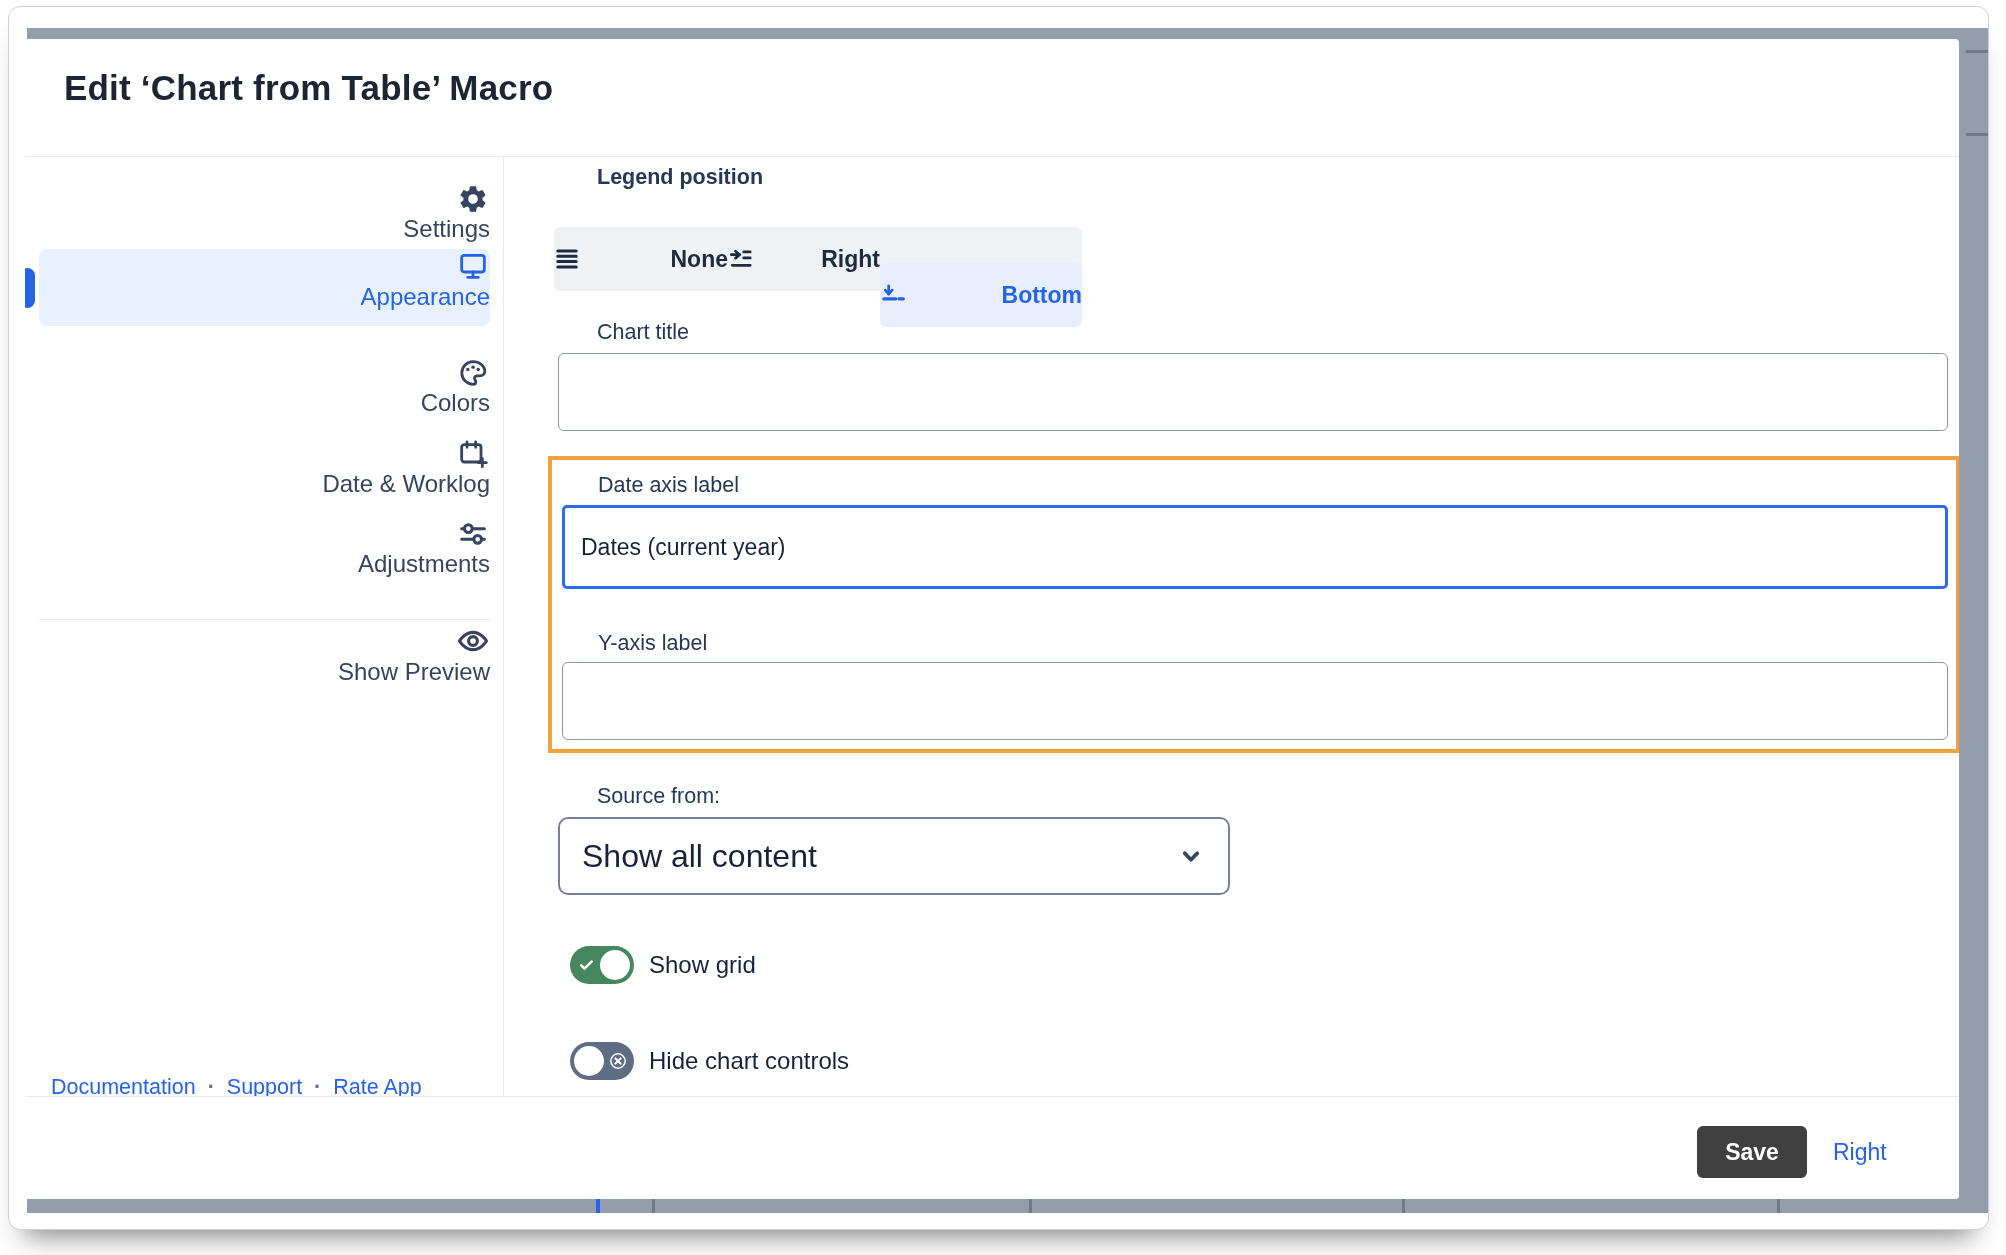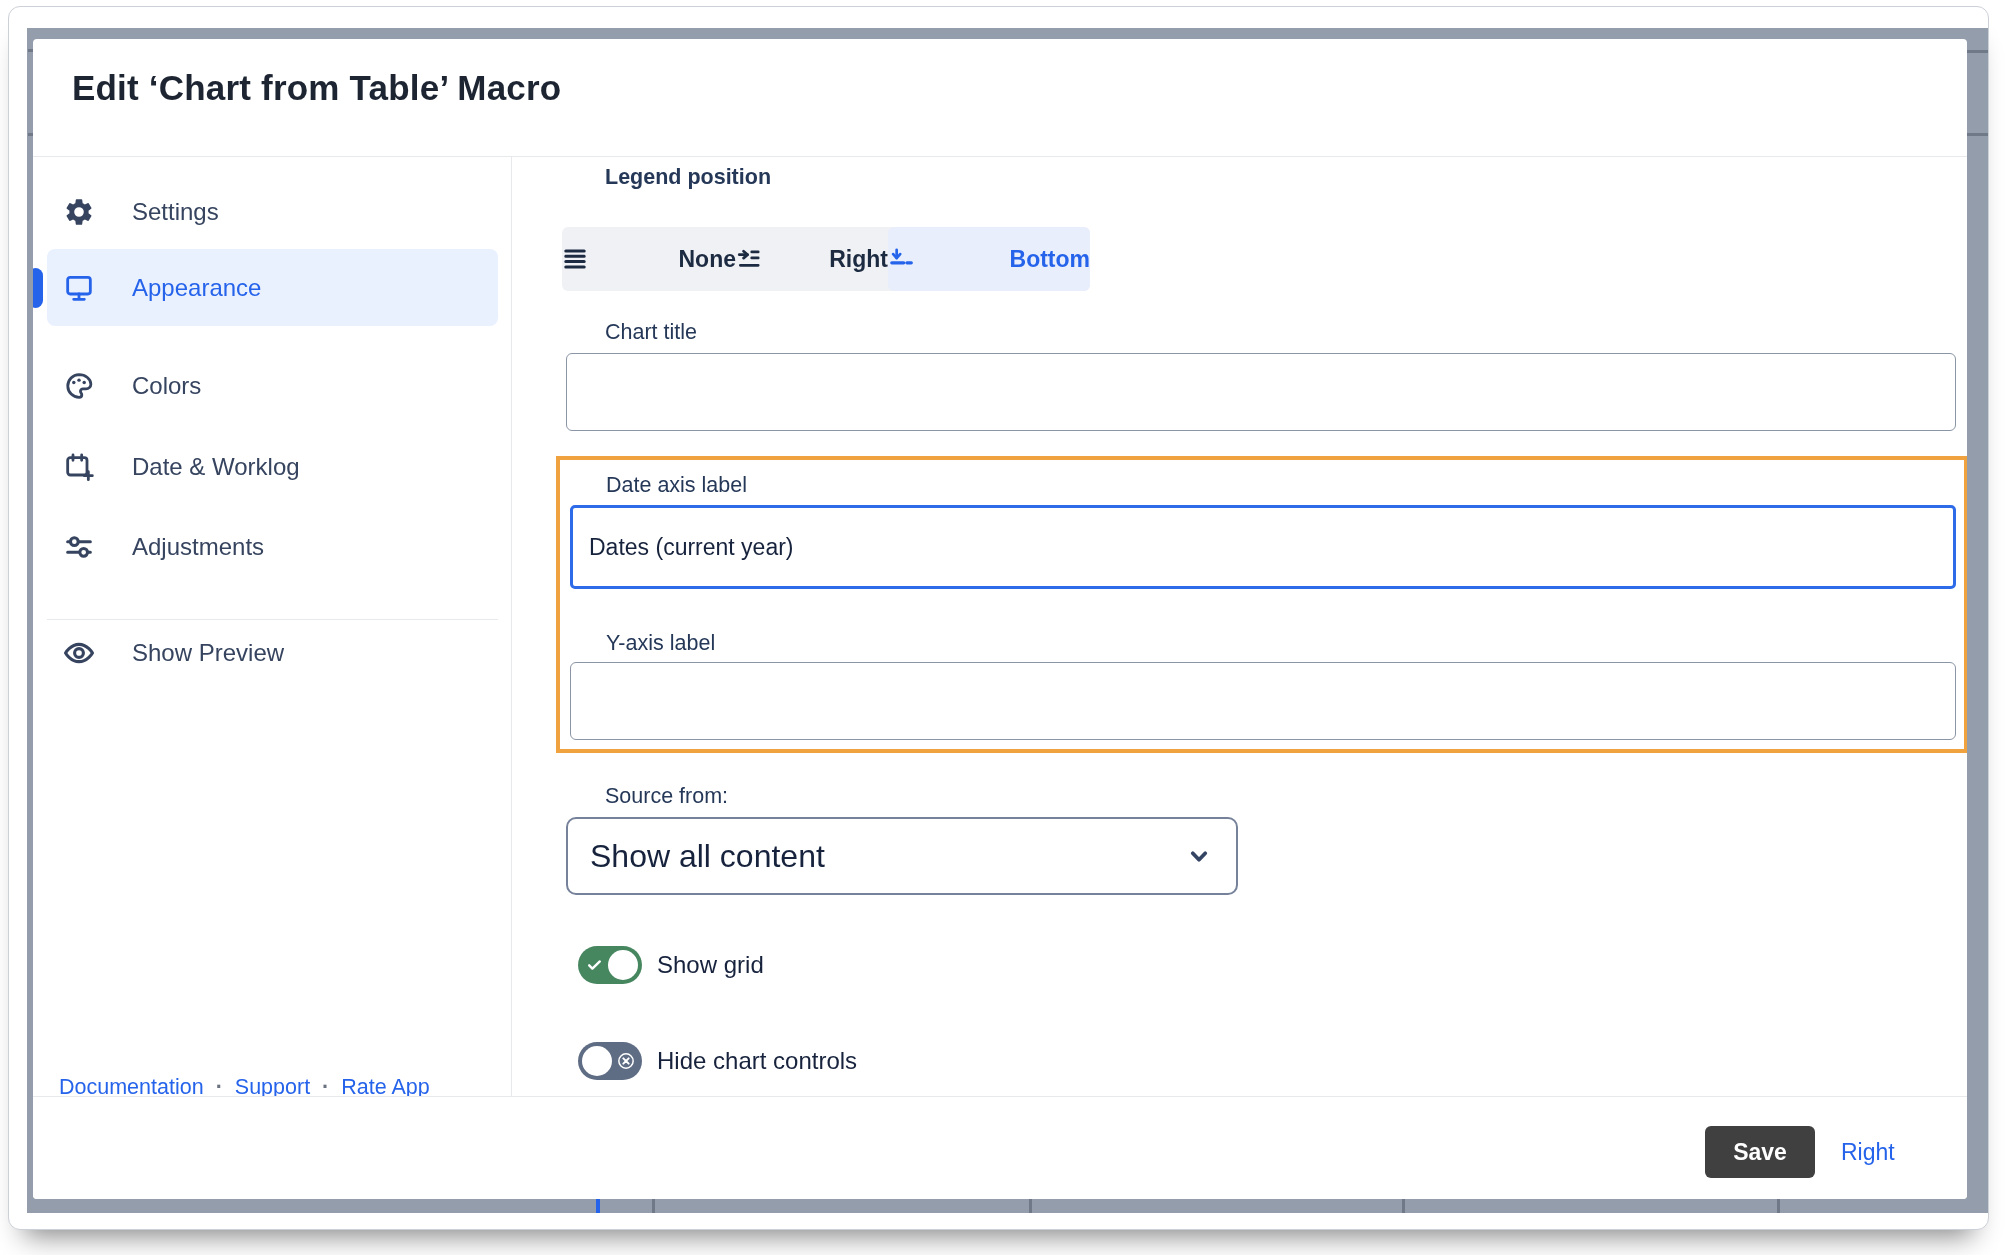--- a/index.html
+++ b/index.html
@@ -11,33 +11,33 @@
   
   .frame { left: 8px; top: 6px; width: 1981px; height: 1224px;
     border: 1px solid #ccd0d7; border-radius: 12px; background: #fff;
     box-shadow: 0 22px 26px -16px rgba(0,0,0,.48); overflow: hidden; }
 
   
   .backdrop { left: 18px; top: 21px; width: 1963px; height: 1185px; background: #949dab; }
   .tick { position: absolute; background: #6f7988; }
 
   
-  .modal { left: 24px; top: 32px; width: 1934px; height: 1160px; background: #ffffff;
+  .modal { left: 16px; top: 32px; width: 1934px; height: 1160px; background: #ffffff;
     border-radius: 4px; overflow: hidden; }
 
   .dialog-title { left: 39px; top: 24px; height: 50px; line-height: 50px;
     font-size: 35px; font-weight: 600; color: #1e2532; letter-spacing: .2px; }
 
   .hdr-divider { left: 0; top: 117px; width: 100%; height: 1px; background: #e7e9ed; }
 
   
   .sidebar { left: 0; top: 118px; width: 479px; height: 939px; border-right: 1px solid #e7e9ed; }
   .side-item { position: absolute; left: 14px; width: 451px; height: 58px;
-    display: flex; align-items: center; padding-left: 15px; cursor: pointer;
-    color: #36445f; font-size: 24px; border-radius: 8px; }
+    display: flex; align-items: flex-end; padding-left: 15px; cursor: pointer;
+    color: #36445f; font-size: 24px; border-radius: 8px; flex-direction: column; }
   .side-item .icn { width: 34px; height: 34px; display: flex; align-items: center; justify-content: center; }
   .side-item .lbl { margin-left: 36px; }
   .side-item.selected { background: #e9f1ff; color: #2563eb; height: 77px; }
   .side-indicator { position: absolute; left: -5px; width: 15px; height: 40px;
     border-radius: 8px; background: #2563eb; top: 111px; }
   .side-divider { position: absolute; left: 14px; top: 462px; width: 451px; height: 1px; background: #e7e9ed; }
   .side-links { position: absolute; left: 26px; top: 918px; font-size: 21.5px; color: #2563eb;
     display: flex; align-items: center; gap: 12px; }
   .side-links a { color: #2563eb; text-decoration: none; cursor: pointer; }
   .side-links .sep { color: #6b7280; font-weight: 700; }
@@ -204,21 +204,21 @@
         <div class="seg" style="width:152px;">
           <span>
             <svg width="26" height="26" viewBox="0 0 24 24" fill="none" stroke="#1c2b41" stroke-width="2.5" stroke-linecap="round" stroke-linejoin="round">
                 <path d="M3 8h7.5"></path>
                 <path d="M7 4.8L10.7 8 7 11.2"></path>
                 <path d="M14.5 5.5h6M14.5 11h6M4 17.8h16.5"></path>
               </svg>
           </span>
           <span>Right</span>
         </div>
-        <div class="seg selected" style="width:202px;">
+        <div class="seg selected" style="width:202px;margin-top:36px;">
           <span>
             <svg width="26" height="26" viewBox="0 0 24 24" fill="none" stroke="#2563eb" stroke-width="2.5" stroke-linecap="round" stroke-linejoin="round">
                 <path d="M8 3.5v7.5"></path>
                 <path d="M4.8 7.5L8 11.2l3.2-3.7"></path>
                 <path d="M3.5 15.5h11M17.5 15.5h4" stroke-width="3"></path>
               </svg>
           </span>
           <span>Bottom</span>
         </div>
       </div>

